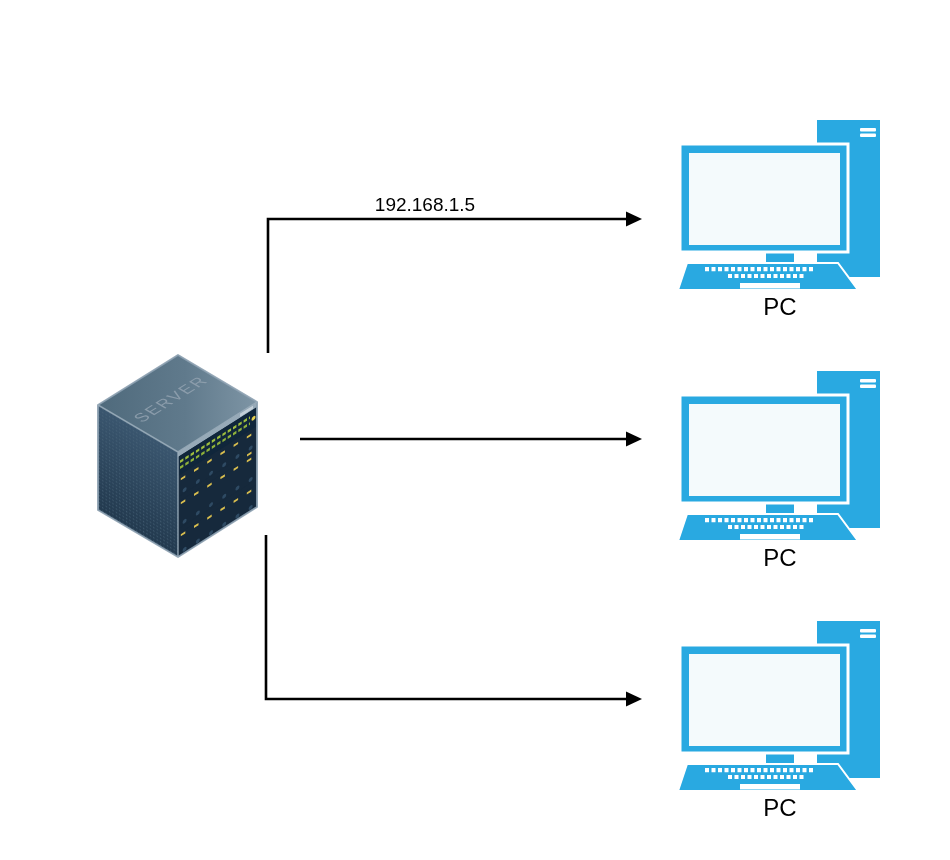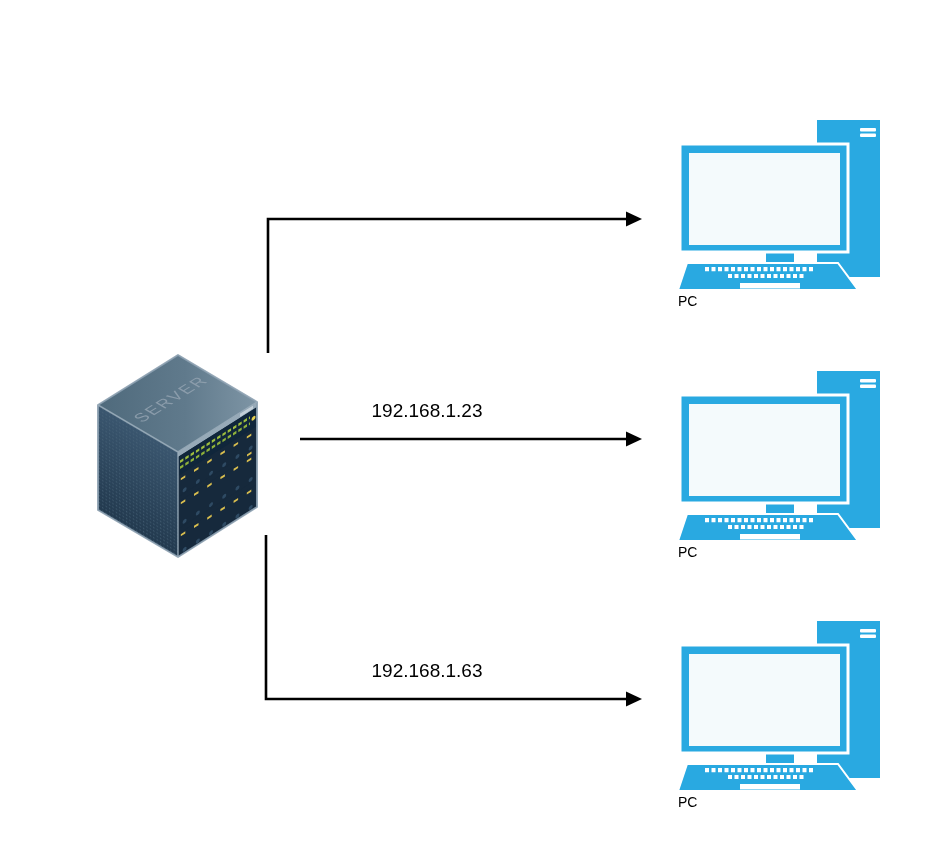--- a/index.html
+++ b/index.html
@@ -6,21 +6,21 @@
   .canvas{position:relative;width:950px;height:860px;background:var(--canvas-bg,#fff);
           font-family:"Liberation Sans",sans-serif;color:#000;overflow:hidden;}
   .abs{position:absolute;}
   .lbl{position:absolute;color:var(--label-text,#000);white-space:nowrap;}
   .dhcp-lbl{left:60px;top:311px;width:230px;text-align:center;font-size:23px;}
   .ip-lbl{width:170px;text-align:center;font-size:19px;}
   .ip-1{left:340px;top:194px;}
   .ip-2{left:342px;top:400px;}
   .ip-3{left:342px;top:660px;}
   .pc-group{position:absolute;left:678px;width:204px;height:200px;}
-  .pc-lbl{position:absolute;left:0;top:177px;width:204px;font-size:14px;color:var(--label-text,#000);}
+  .pc-lbl{position:absolute;left:0;top:177px;width:204px;text-align:center;font-size:24px;color:var(--label-text,#000);}
   .blue{fill:var(--pc-blue,#29A9E1);}
   .screenfill{fill:var(--screen,#F4FAFC);}
   .conn-line{stroke:var(--connector,#000);stroke-width:2.6;fill:none;}
   .conn-head{fill:var(--connector,#000);stroke:none;}
   svg{display:block;}
 </style>
 </head>
 <body>
 
 <div class="canvas">
@@ -98,22 +98,21 @@
     <g>
       <path class="conn-line" d="M300,439 L627,439"></path>
       <polygon class="conn-head" points="626,431.5 642,439 626,446.5"></polygon>
     </g>
     <g>
       <path class="conn-line" d="M266,535 L266,699 L627,699"></path>
       <polygon class="conn-head" points="626,691.5 642,699 626,706.5"></polygon>
     </g>
   </svg>
 
-  <div class="lbl ip-lbl ip-2">192.168.1.23</div>
-  <div class="lbl ip-lbl ip-3">192.168.1.63</div>
+  <div class="lbl ip-lbl ip-1">192.168.1.5</div>
 
   <div class="pc-group" style="top:116px">
     <svg width="204" height="176" viewBox="0 0 204 176">
       <rect class="blue" x="139" y="4" width="63" height="157"></rect>
       <g fill="#fff">
         <rect x="182" y="12" width="16" height="3.4" rx="1"></rect>
           <rect x="182" y="17.6" width="16" height="3.4" rx="1"></rect>
       </g>
       <rect class="blue" x="88" y="136" width="28" height="11"></rect>
       <g>

